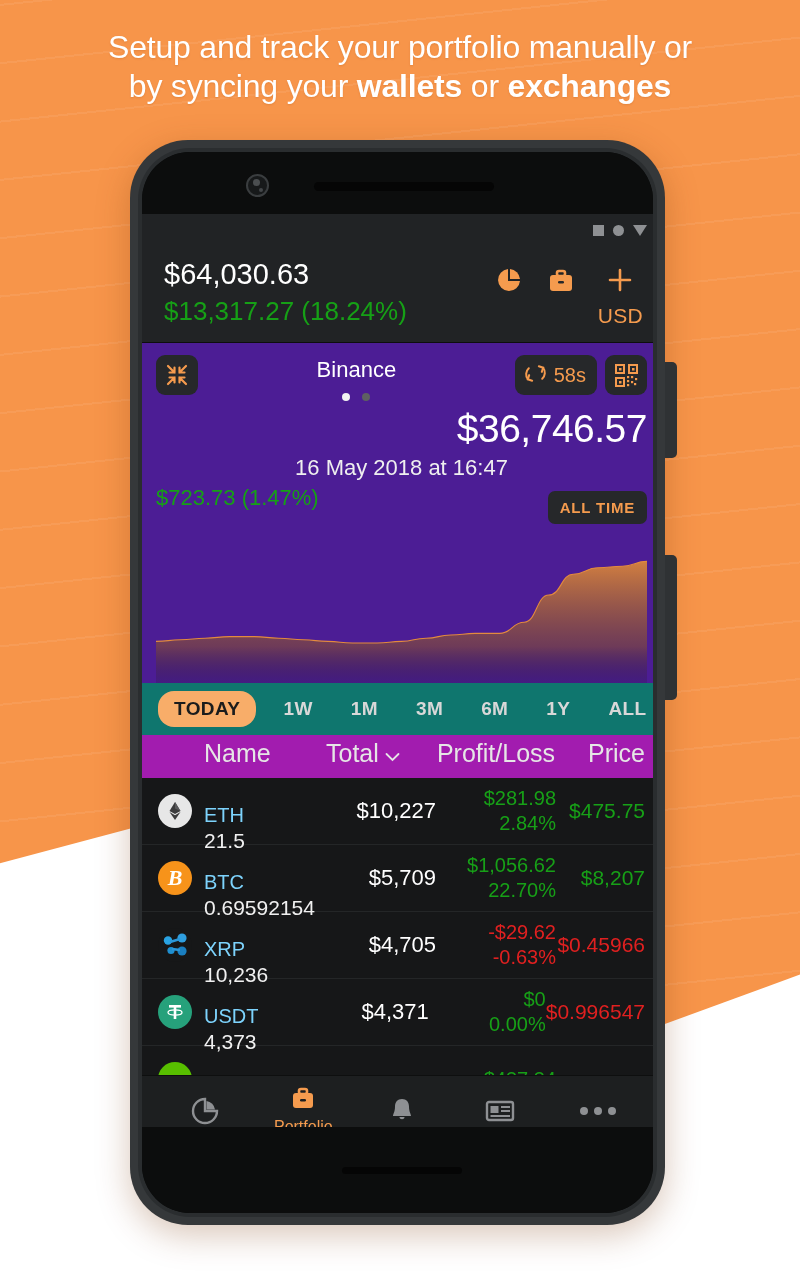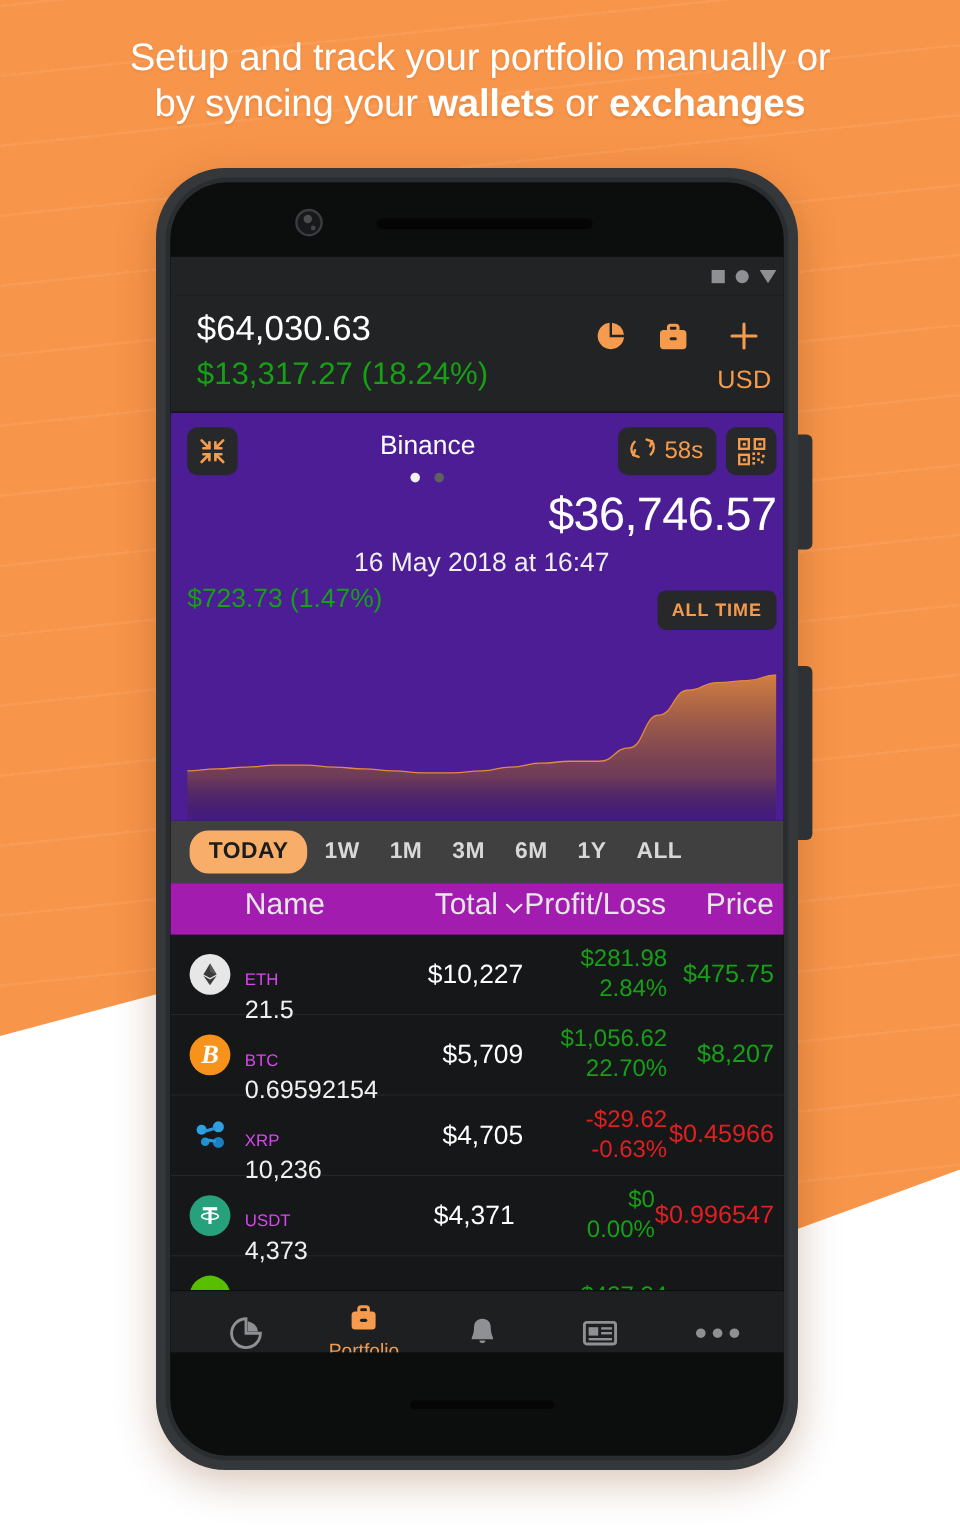--- a/index.html
+++ b/index.html
@@ -198,56 +198,56 @@
     font-size: 15px; font-weight: 700; letter-spacing: .8px;
     padding: 8px 12px; border-radius: 7px; cursor: pointer;
   }
 
   
   #chart-area { height: 160px; position: relative; margin-top: 12px; }
   #chart-area svg { display: block; width: 100%; height: 100%; }
 
   
   #range-tabs {
-    background: #404040;
-    display: flex; align-items: center; gap: 3px;
+    background: #0f766e;
+    display: flex; align-items: center; gap: 16px;
     padding: 8px 14px 8px 16px;
   }
   .range-tab {
     color: #d8d8d8; font-size: 19px; font-weight: 700;
     padding: 7px 11px; border-radius: 16px; cursor: pointer; letter-spacing: .4px;
   }
   .range-tab.active { background: #f8ad69; color: #1b1c1c; padding: 7px 16px; }
 
   
   #table-head {
     background: #a21caf;
     display: flex; align-items: center;
     padding: 4px 16px 10px 16px;
     color: #e6e6e6; font-size: 25px;
   }
   .col-name { width: 168px; text-align: left; padding-left: 46px; }
-  .col-total { width: 110px; text-align: right; display: flex; align-items: center; justify-content: flex-end; gap: 6px; }
+  .col-total { width: 110px; text-align: right; display: flex; align-items: center; justify-content: flex-start; gap: 6px; }
   .col-pl { width: 120px; text-align: center; }
   .col-price { flex: 1; text-align: right; }
 
   #asset-list { flex: 1; overflow: hidden; background: #161718; }
   .asset-row {
     display: flex; align-items: center;
     padding: 0 16px; height: 67px;
     border-bottom: 1px solid #242627;
     cursor: pointer;
   }
   .a-name { width: 168px; display: flex; align-items: center; gap: 12px; }
   .coin-icon {
     width: 34px; height: 34px; border-radius: 50%;
     display: flex; align-items: center; justify-content: center;
     flex: 0 0 34px; overflow: hidden;
   }
-  .a-sym { color: #d946ef; font-size: 14px; line-height: 25px; margin-top: 34px; }
+  .a-sym { color: #7dd3fc; font-size: 20px; line-height: 25px; margin-top: 34px; }
   .a-amt { color: #f0f0f0; font-size: 21px; line-height: 25px; }
   .a-total { width: 110px; text-align: right; color: #ffffff; font-size: 22px; }
   .a-pl { width: 120px; text-align: right; font-size: 20px; line-height: 25px; }
   .a-price { flex: 1; text-align: right; font-size: 21px; }
   .up { color: #17a017; }
   .down { color: #e02020; }
 
   
   #bottom-nav {
     height: 74px; background: #1d1f20;

